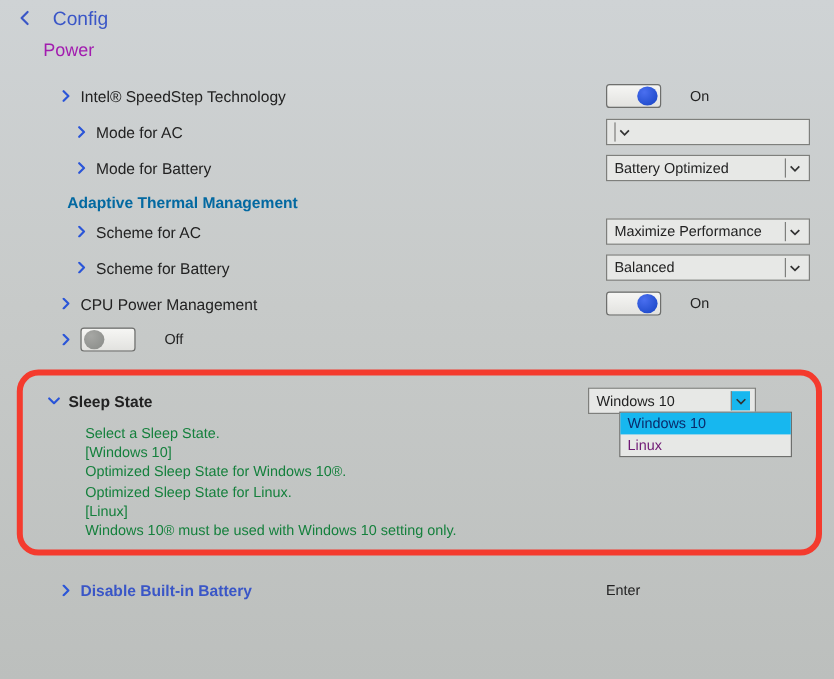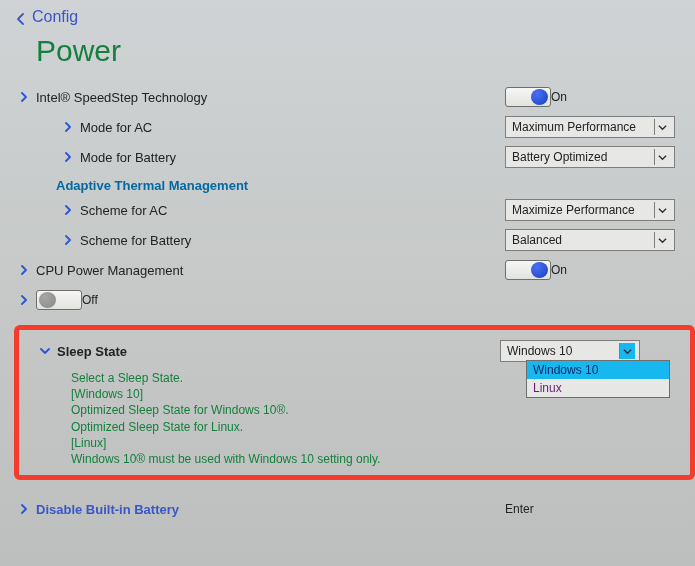--- a/index.html
+++ b/index.html
@@ -20,31 +20,31 @@
   html,body{margin:0;padding:0;}
   body{
     width:695px;height:566px;
     background:linear-gradient(180deg,var(--bg-top) 0%, #c7cac9 45%, var(--bg-bot) 100%);
     position:relative;
     overflow:hidden;
     color:var(--text);
   }
 
   
-  .hdr{display:flex;align-items:flex-end;gap:4px;padding:8px 14px 0 14px;color:var(--blue);font-size:16px;}
+  .hdr{display:flex;align-items:flex-start;gap:16px;padding:8px 14px 0 14px;color:var(--blue);font-size:16px;}
   .back-arrow svg{display:block;}
-  .page-title{color:#15803d;font-size:30px;padding:8px 0 14px 36px;font-weight:500;}
+  .page-title{color:#a21caf;font-size:15px;padding:8px 0 14px 36px;font-weight:500;}
 
   
   .row{display:flex;align-items:center;min-height:30px;}
   .row .chev{width:24px;display:flex;justify-content:center;color:var(--blue-arrow);}
   .row .lbl{flex:1;font-size:13px;color:#222;}
-  .row .ctrl{width:190px;display:flex;align-items:center;gap:0;padding-right:12px;}
-
-  .sect{padding-left:12px;}
+  .row .ctrl{width:190px;display:flex;align-items:center;gap:24px;padding-right:12px;}
+
+  .sect{padding-left:43px;}
   .sub {padding-left:56px;}
   .nohdr{padding-left:56px;font-weight:600;font-size:13px;color:#0369a1;margin-top:6px;margin-bottom:2px;}
 
   
   .chev svg{width:10px;height:10px;}
   .chev path{fill:none;stroke:currentColor;stroke-width:1.8;stroke-linecap:round;stroke-linejoin:round;}
 
   
   .toggle{width:46px;height:20px;border:1px solid #6e6f6d;border-radius:3px;position:relative;background:linear-gradient(#f6f6f4,#e2e2df);}
   .toggle .knob{position:absolute;top:1px;width:17px;height:16px;border-radius:50%;}
@@ -58,23 +58,23 @@
     display:flex;align-items:center;justify-content:space-between;
     padding:0 4px 0 6px;font-size:12px;color:#222;white-space:nowrap;
   }
   .sel .car{width:16px;height:16px;border-left:1px solid var(--field-bd);display:flex;align-items:center;justify-content:center;}
   .sel .car svg{width:9px;height:9px;}
   .sel .car path{fill:none;stroke:#333;stroke-width:1.6;}
 
   
   .hlbox{
     position:relative;
-    margin:10px 0 0 14px;
+    margin:10px 10px 0 14px;
     border:5px solid var(--highlight);
-    border-radius:6px;
+    border-radius:18px;
     padding:6px 0 8px 0;
     background:rgba(255,0,0,0.0);
   }
   .hlbox .row{padding-left:14px;}
   .desc{font-size:12px;color:#15803d;line-height:1.35;padding:4px 12px 0 52px;}
   .desc div{white-space:pre;}
 
   
   .dropdown{
     position:absolute; right:20px; top:30px;
@@ -119,21 +119,20 @@
 
 <div class="row sub">
   <span class="chev">
       <svg viewBox="0 0 10 10">
         <path d="M3 1 L7 5 L3 9"></path>
       </svg>
     </span>
   <span class="lbl">Mode for AC</span>
   <span class="ctrl">
     <span class="sel">
-      <span>Maximum Performance</span>
       <span class="car">
           <svg viewBox="0 0 10 10">
             <path d="M1 3 L5 7 L9 3"></path>
           </svg>
         </span>
     </span>
   </span>
 </div>
 
 <div class="row sub">

